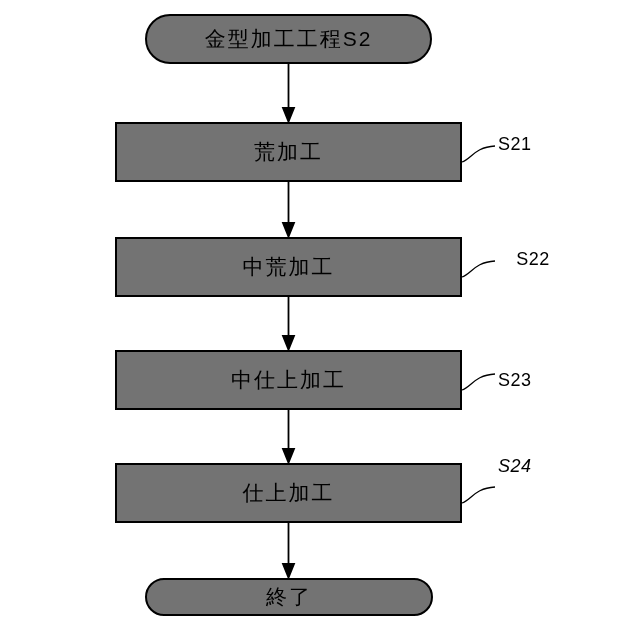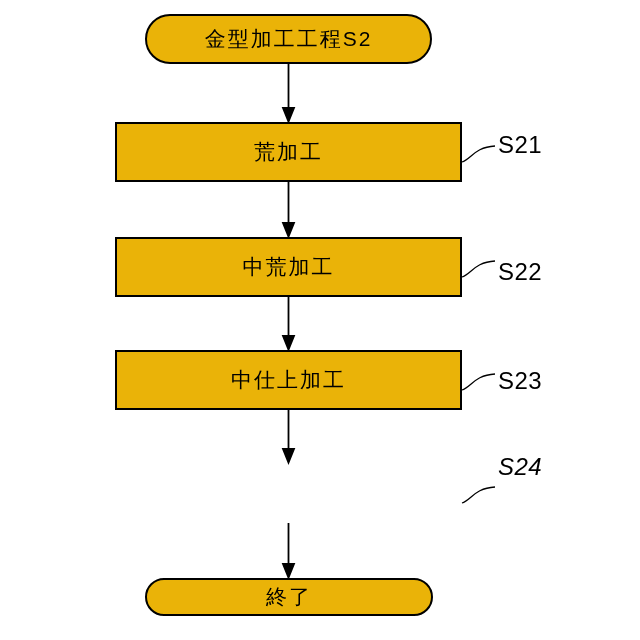--- a/index.html
+++ b/index.html
@@ -13,21 +13,21 @@
     height: 640px;
     background: #ffffff;
     font-family: "Liberation Sans", "DejaVu Sans", sans-serif;
     color: #000000;
     overflow: hidden;
   }
   .node {
     position: absolute;
     box-sizing: border-box;
     border: 2px solid #000000;
-    background: #eab308;
+    background: #737373;
     display: flex;
     align-items: center;
     justify-content: center;
     font-size: 21px;
     letter-spacing: 2px;
     color: #000000;
     white-space: nowrap;
   }
   .pill {
     border-radius: 26px;
@@ -40,27 +40,27 @@
     height: 60px;
   }
   .process.p1 { top: 122px; }
   .process.p2 { top: 237px; }
   .process.p3 { top: 350px; }
   .process.p4 { top: 463px; }
   .step-label {
     position: absolute;
     left: 498px;
     width: 70px;
-    font-size: 24px;
+    font-size: 18px;
     line-height: 21px;
     letter-spacing: 0.5px;
     color: #000000;
   }
   .step-label.l1 { top: 134px; }
-  .step-label.l2 { top: 261px; }
+  .step-label.l2 { top: 249px; text-align: center; }
   .step-label.l3 { top: 370px; }
   .step-label.l4 { top: 456px; font-style: italic; }
   #connector-layer {
     position: absolute;
     left: 0;
     top: 0;
     width: 640px;
     height: 640px;
     pointer-events: none;
   }
@@ -99,20 +99,23 @@
 
   <div class="node process p1">
     <span>荒加工</span>
   </div>
   <div class="node process p3">
     <span>中仕上加工</span>
   </div>
   <div class="node process p2">
     <span>中荒加工</span>
   </div>
+  <div class="node process p4">
+    <span>仕上加工</span>
+  </div>
 
   <div class="step-label l1">S21</div>
   <div class="step-label l2">S22</div>
   <div class="step-label l3">S23</div>
   <div class="step-label l4">S24</div>
 
   <div class="node pill terminal-end">
     <span>終了</span>
   </div>
 

